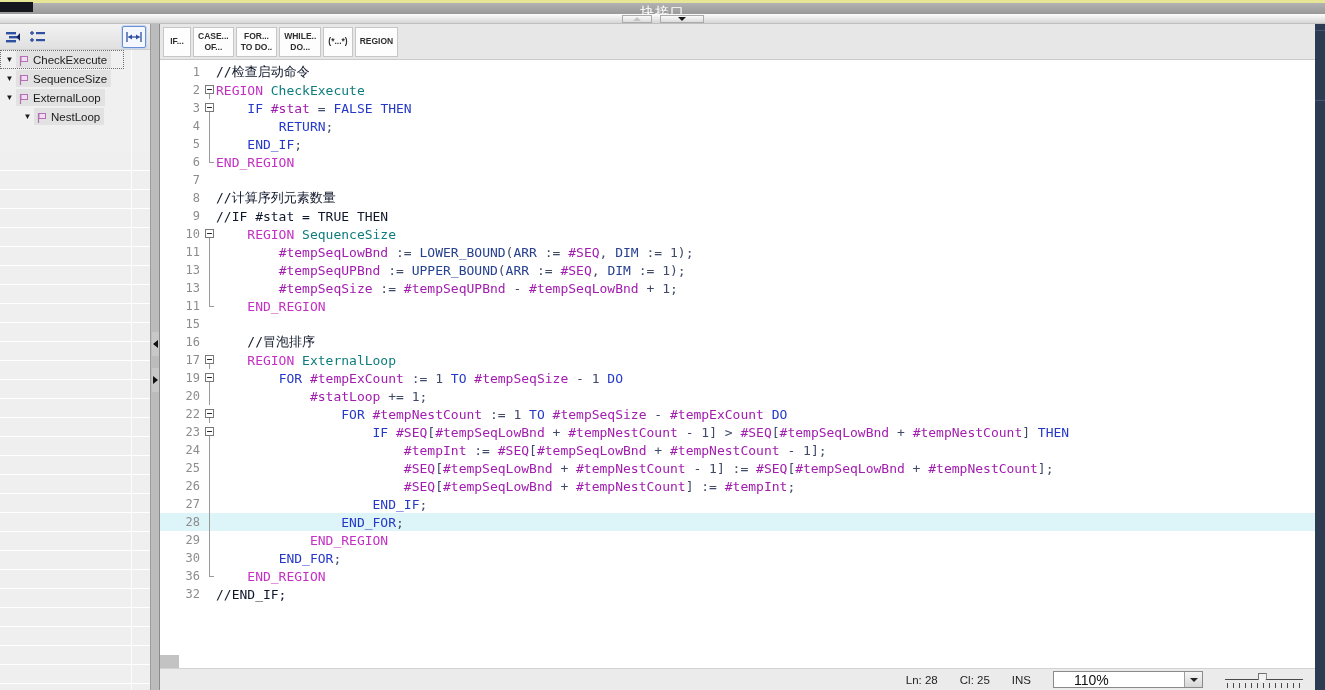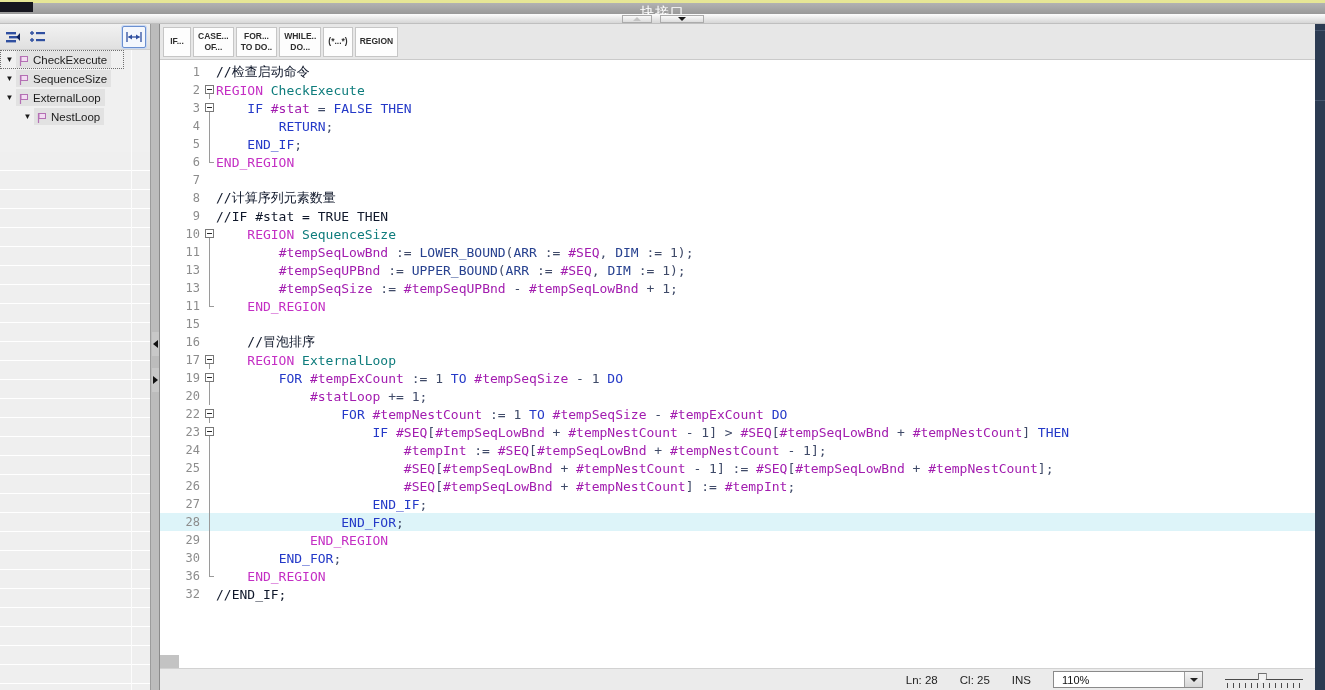--- a/index.html
+++ b/index.html
@@ -80,21 +80,21 @@
   .tok-num{color:#3F4A68}
   .tok-pl{color:#3F4A68}
 
   .sb-corner{position:absolute;left:0;bottom:22px;width:19px;height:13px;background:#C3C3C3}
 
   
   .status-bar{position:absolute;left:0;right:0;bottom:0;height:22px;background:#EBEBEB;border-top:1px solid #D2D2D2;
               display:flex;align-items:center;justify-content:flex-end;gap:22px;padding-right:12px;
               font-size:11.5px;color:#1F1F1F;box-sizing:border-box}
   .combo{width:150px;height:17px;border:1px solid #8A8A8A;background:#fff;display:flex;align-items:center;box-sizing:border-box}
-  .combo .val{font-size:11px;padding-left:8px;color:#111}
+  .combo .val{font-size:14px;padding-left:20px;color:#111}
   .combo-btn{margin-left:auto;width:17px;height:15px;background:linear-gradient(#F5F5F5,#D7D7D7);
              border-left:1px solid #9E9E9E;display:flex;align-items:center;justify-content:center}
   .combo-btn i{width:0;height:0;border-left:4px solid transparent;border-right:4px solid transparent;border-top:4px solid #222}
   .zoom-slider{position:relative;width:78px;height:16px}
   .zoom-slider .track{position:absolute;left:0;right:0;top:7px;height:1px;background:#4A4A4A}
   .zoom-slider .ticks{position:absolute;left:2px;right:0;bottom:0;height:5px;
                       background:repeating-linear-gradient(to right,#4A4A4A 0 1px,transparent 1px 6px)}
   .zoom-slider .thumb{position:absolute;left:42%;top:1px;width:9px;height:11px;background:#F2F2F2;border:1px solid #707070;
                       box-sizing:border-box;clip-path:polygon(0 0,100% 0,100% 55%,50% 100%,0 55%)}
 </style>

